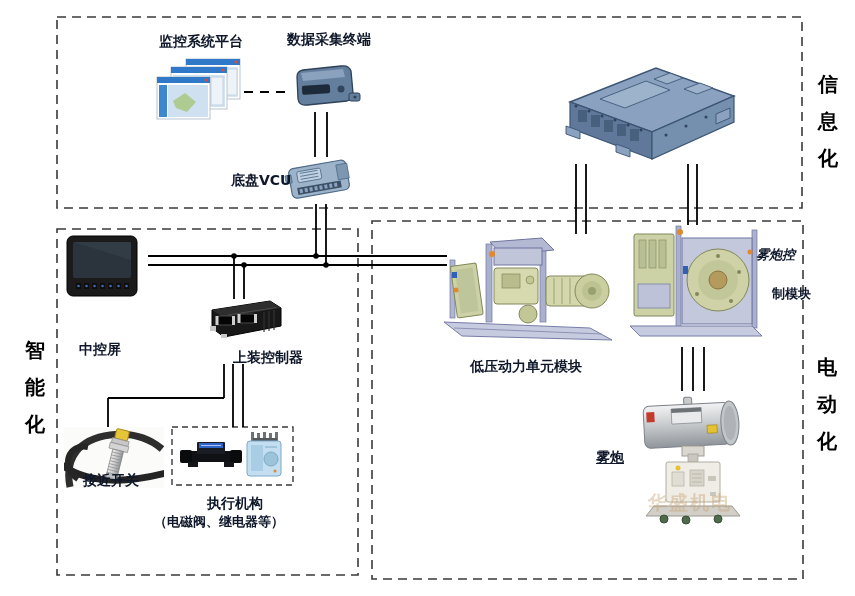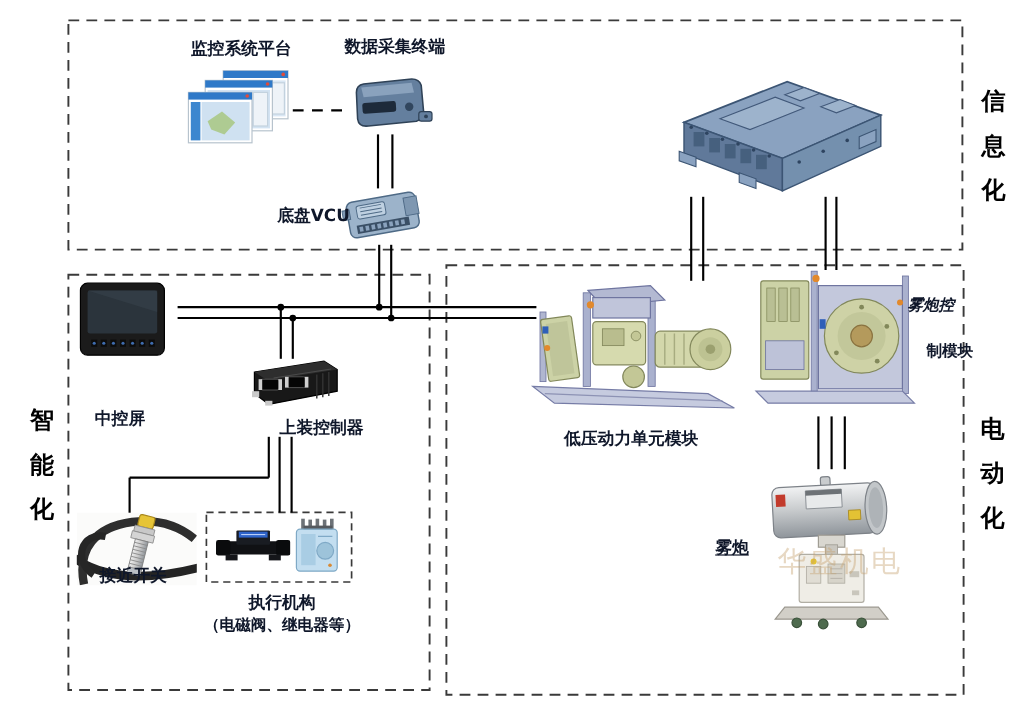--- a/index.html
+++ b/index.html
@@ -10,22 +10,22 @@
   .small-dash{fill:none;stroke:#3a3a3a;stroke-width:1.4;stroke-dasharray:6 4;}
   .wire{stroke:#000;stroke-width:1.8;}
   .dash-wire{stroke:#000;stroke-width:2;stroke-dasharray:9 7;}
   .dot{fill:#000;}
   .img{position:absolute;z-index:2;line-height:0;}
   .node-label{position:absolute;z-index:3;font-weight:bold;font-size:14px;color:#0f172a;
               text-align:center;white-space:nowrap;line-height:1.15;}
   .node-label.small{font-size:13px;}
   .zone-label{position:absolute;z-index:3;font-weight:bold;font-size:20px;color:#000;
               width:26px;line-height:37px;text-align:right;word-break:break-all;}
-  .watermark{position:absolute;z-index:4;font-weight:normal;font-size:24px;letter-spacing:2px;
-             color:rgba(197,162,112,0.42);white-space:nowrap;}
+  .watermark{position:absolute;z-index:4;font-weight:bold;font-size:19px;letter-spacing:2px;
+             color:rgba(197,162,112,0.42);white-space:nowrap;margin-top:38px;}
 </style>
 </head>
 <body>
 
 <div id="canvas">
 
   <svg id="wires" width="855" height="596">
     <rect class="zone-box" x="57" y="17" width="745" height="191"></rect>
     <rect class="zone-box" x="57" y="229" width="301" height="346"></rect>
     <rect class="zone-box" x="372" y="221" width="431" height="358"></rect>
@@ -353,25 +353,25 @@
     </svg>
   </div>
 
   <div class="node-label" style="left:152px;top:33px;width:98px;">监控系统平台</div>
   <div class="node-label" style="left:266px;top:31px;width:98px;margin-left:14px;">数据采集终端</div>
   <div class="node-label" style="left:231px;top:172px;width:56px;">底盘VCU</div>
   <div class="node-label" style="left:74px;top:305px;width:52px;margin-top:36px;">中控屏</div>
   <div class="node-label" style="left:206px;top:349px;width:78px;margin-left:23px;">上装控制器</div>
   <div class="node-label" style="left:80px;top:472px;width:62px;">接近开关</div>
   <div class="node-label" style="left:196px;top:495px;width:78px;">执行机构</div>
-  <div class="node-label small" style="left:163px;top:515px;width:144px;">（电磁阀、继电器等）</div>
+  <div class="node-label small" style="left:147px;top:515px;width:144px;">（电磁阀、继电器等）</div>
   <div class="node-label" style="left:462px;top:358px;width:128px;">低压动力单元模块</div>
   <div class="node-label small" style="left:756px;top:248px;width:46px;text-align:left;font-style:italic;">雾炮控</div>
   <div class="node-label small" style="left:756px;top:287px;width:46px;text-align:left;padding-left:16px;">制模块</div>
   <div class="node-label" style="left:592px;top:449px;width:36px;text-decoration:underline;">雾炮</div>
 
   <div class="zone-label" style="left:812px;top:66px;">信息化</div>
   <div class="zone-label" style="left:19px;top:312px;margin-top:20px;">智能化</div>
-  <div class="zone-label" style="left:811px;top:339px;">电动化</div>
+  <div class="zone-label" style="left:811px;top:349px;">电动化</div>
 
   <div class="watermark" style="left:648px;top:452px;">华盛机电</div>
 
 </div>
 
 </body></html>

